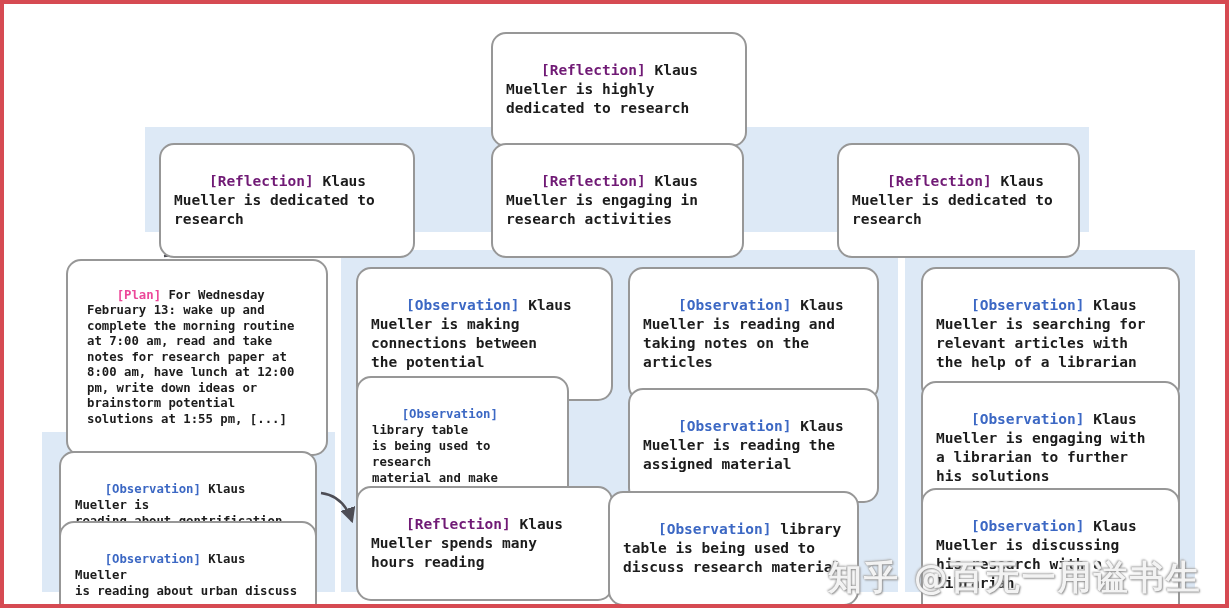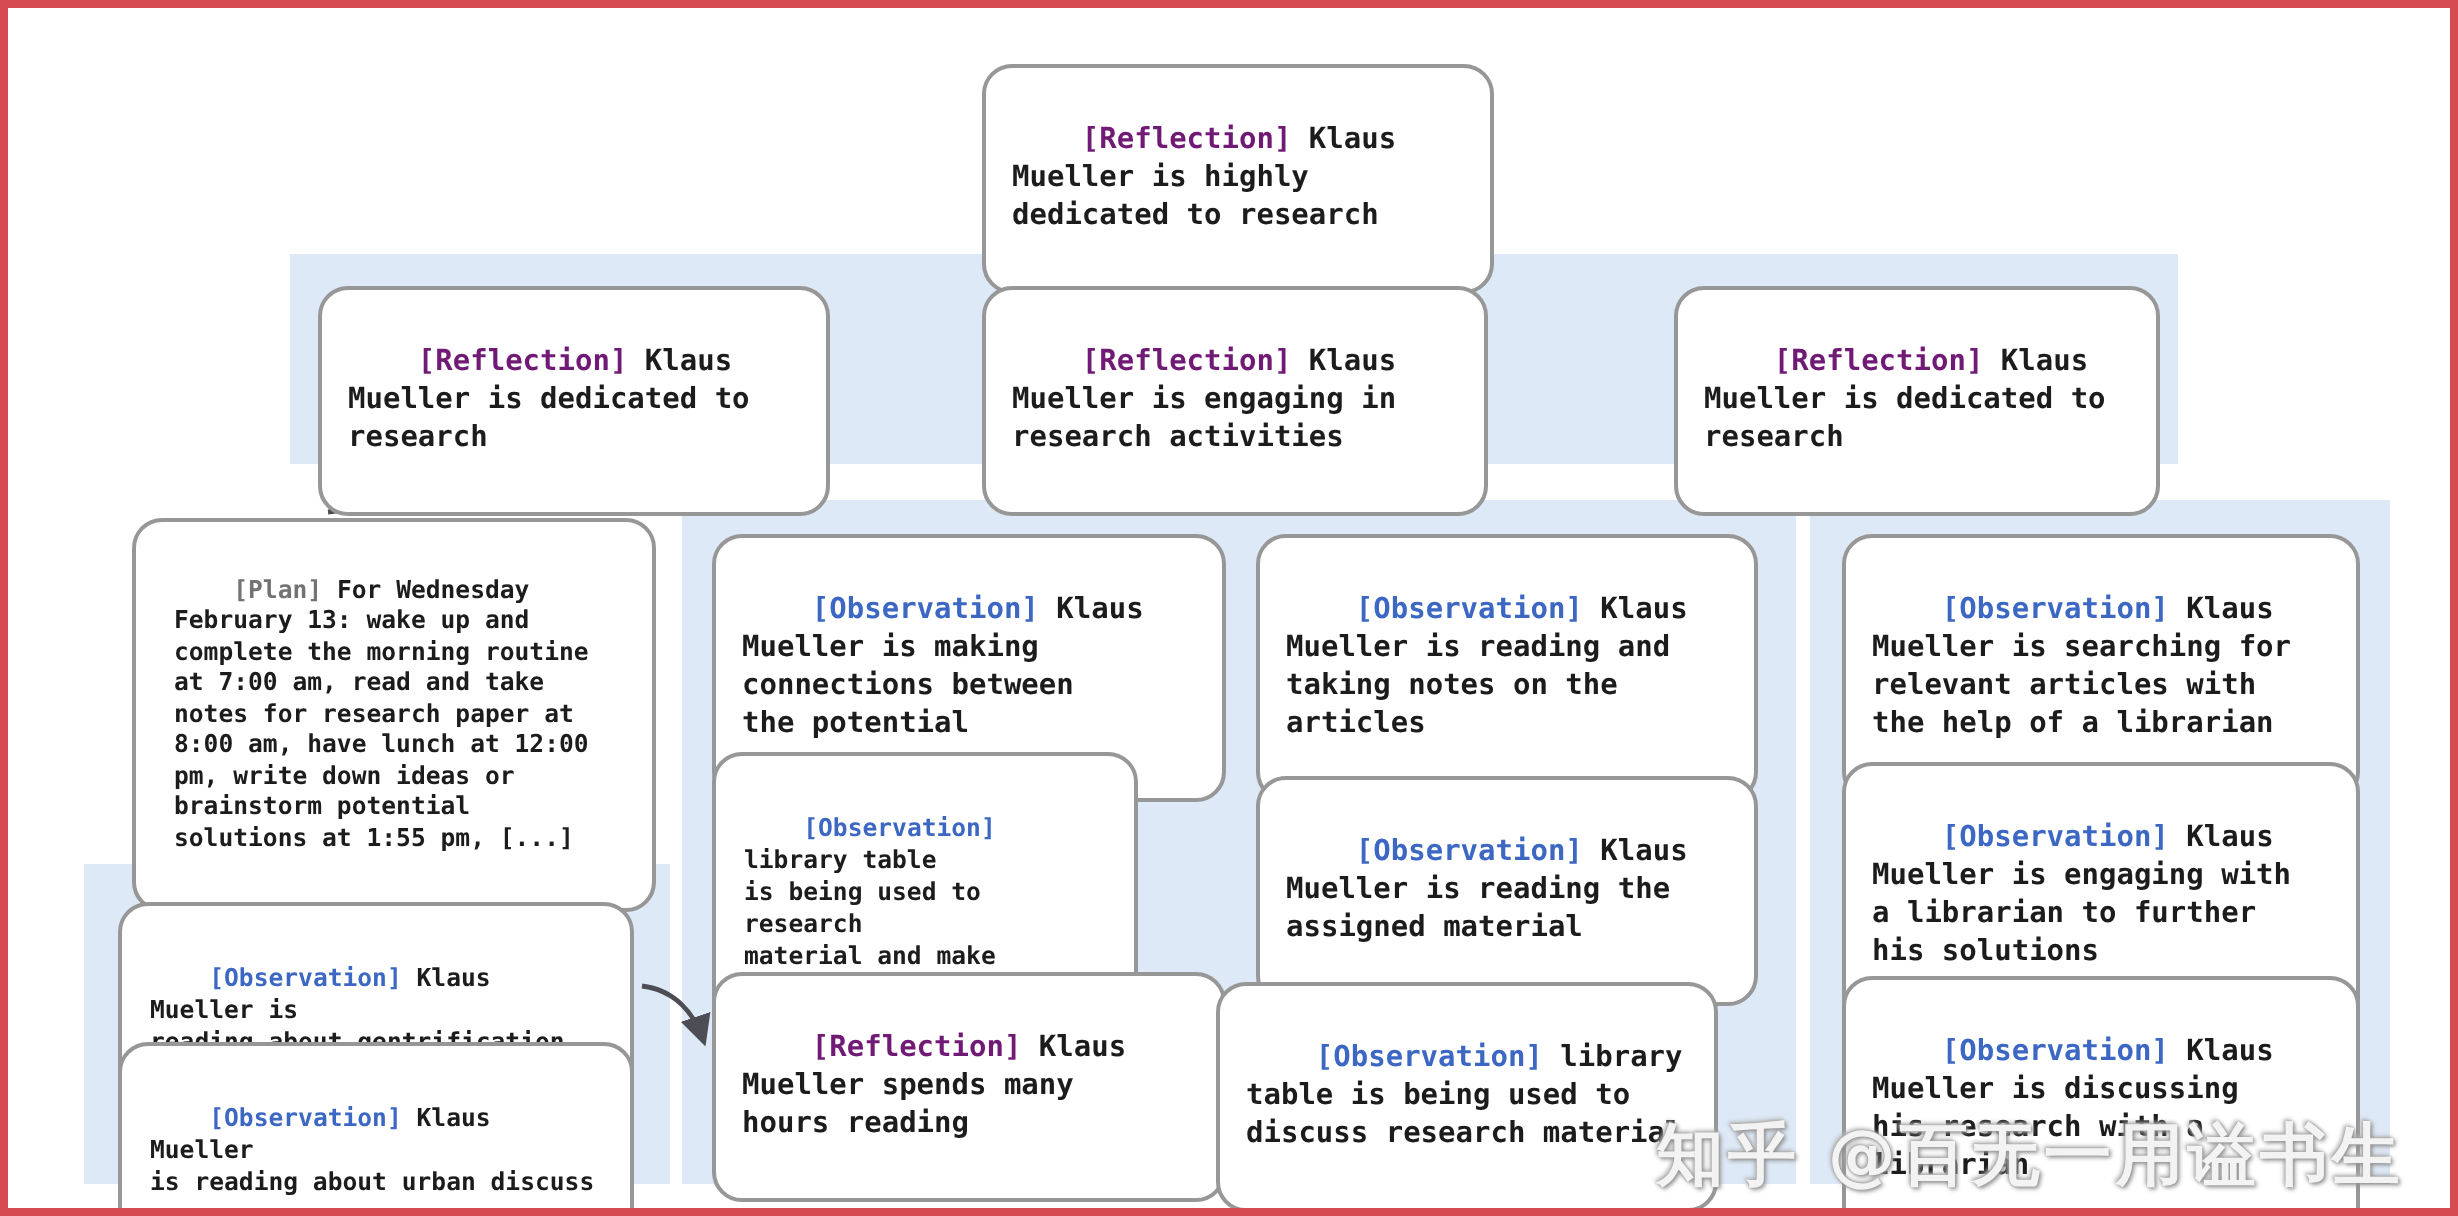--- a/index.html
+++ b/index.html
@@ -16,21 +16,21 @@
   .arrows{position:absolute;left:0;top:0;width:1229px;height:608px;pointer-events:none;}
   .card{
     position:absolute;background:#ffffff;border:2px solid #979797;border-radius:15px;
     box-sizing:border-box;color:#1c1c1c;font-weight:bold;white-space:pre-wrap;
   }
   .card.lg{font-size:14.5px;line-height:19px;padding:8px 13px;}
   .card.sm{font-size:12.3px;line-height:16px;padding:12px 14px;}
   .card.plan-size{font-size:12.3px;line-height:15.5px;padding:11px 19px;}
   .tag-reflection{color:#701a75;}
   .tag-observation{color:#3c68c4;}
-  .tag-plan{color:#737373;}
+  .tag-plan{color:#ec4899;}
   .watermark{
     position:absolute;left:824px;top:534px;font-size:34px;letter-spacing:2px;
     font-family:"DejaVu Sans","Liberation Sans",sans-serif;font-weight:bold;
     color:rgba(255,255,255,0.88);
     text-shadow:0 0 1px #9a9a9a,1px 1px 2px #8f8f8f,-1px -1px 2px #b5b5b5;
     white-space:nowrap;
     margin-top:17px;
   }
 </style>
 </head>

